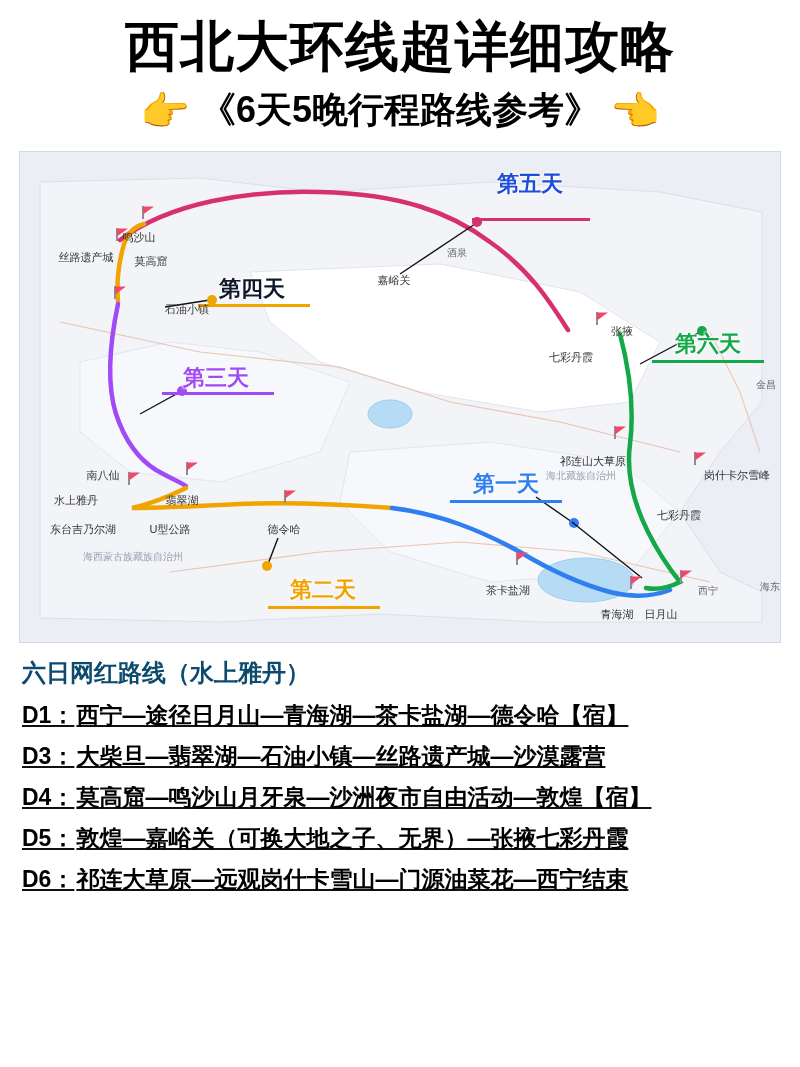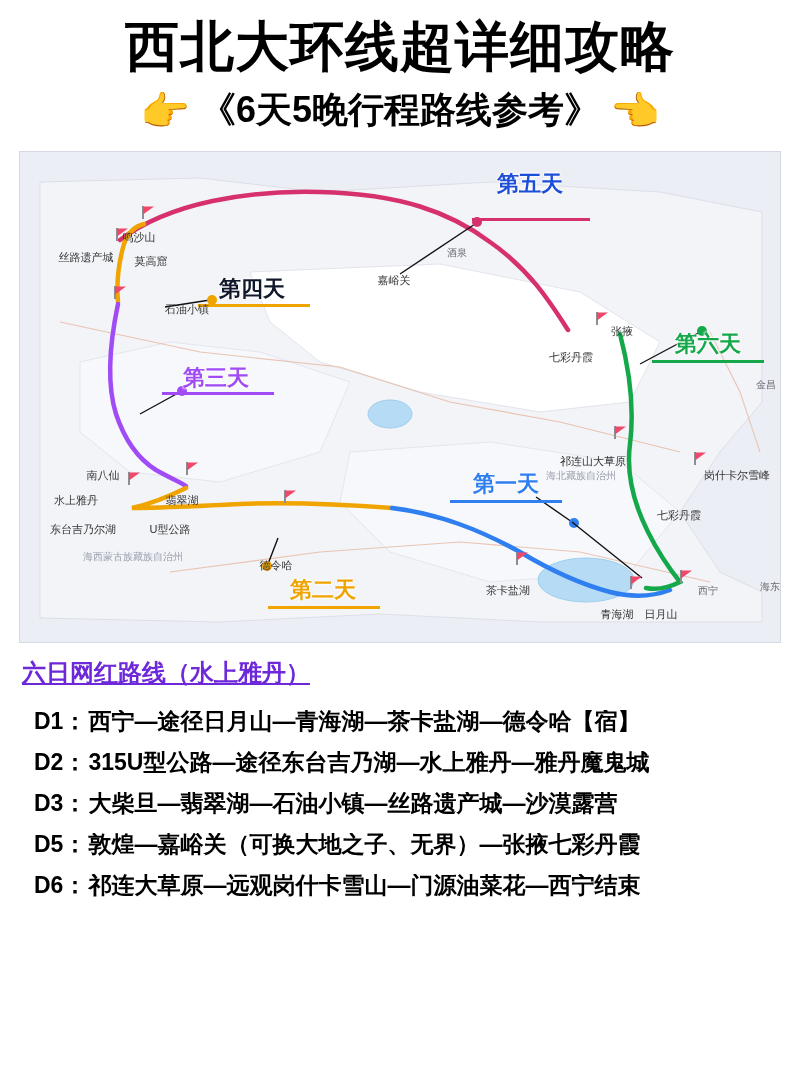--- a/index.html
+++ b/index.html
@@ -107,28 +107,28 @@
     left: 0;
     top: 0;
   }
   
   .itin {
     margin: 14px 22px 0 22px;
   }
   .itin-title {
     font-size: 24px;
     font-weight: bold;
-    color: #6d28d9;
+    color: #0c4a6e;
     margin-bottom: 6px;
-    text-decoration: underline;
   }
   .itin-list {
-    margin: 12px;
+    margin: 0;
     padding: 0;
     list-style: none;
+    text-decoration: underline;
   }
   .itin-item {
     display: flex;
     align-items: baseline;
     font-size: 23px;
     font-weight: bold;
     color: #000000;
     line-height: 1.0;
     padding: 9px 0;
     white-space: nowrap;
@@ -274,47 +274,47 @@
     <div class="map-label" style="left:551px;top:200px;">七彩丹霞</div>
     <div class="map-label sm" style="left:746px;top:228px;">金昌</div>
     <div class="map-label" style="left:573px;top:292px;margin-top:12px;">祁连山大草原</div>
     <div class="map-label" style="left:717px;top:318px;">岗什卡尔雪峰</div>
     <div class="map-label" style="left:659px;top:358px;">七彩丹霞</div>
     <div class="map-label" style="left:83px;top:318px;">南八仙</div>
     <div class="map-label" style="left:56px;top:343px;">水上雅丹</div>
     <div class="map-label" style="left:162px;top:343px;">翡翠湖</div>
     <div class="map-label" style="left:63px;top:372px;">东台吉乃尔湖</div>
     <div class="map-label" style="left:150px;top:372px;">U型公路</div>
-    <div class="map-label" style="left:256px;top:372px;margin-top:36px;">德令哈</div>
+    <div class="map-label" style="left:264px;top:372px;">德令哈</div>
     <div class="map-label" style="left:488px;top:433px;">茶卡盐湖</div>
     <div class="map-label" style="left:597px;top:457px;">青海湖</div>
     <div class="map-label" style="left:641px;top:457px;">日月山</div>
     <div class="map-label sm" style="left:688px;top:434px;">西宁</div>
     <div class="map-label sm" style="left:750px;top:430px;">海东</div>
 
     <div class="map-label prov" style="left:561px;top:319px;">海北藏族自治州</div>
     <div class="map-label prov" style="left:113px;top:400px;text-align:center;">海西蒙古族藏族自治州</div>
   </div>
 
   <div class="itin">
     <div class="itin-title">六日网红路线（水上雅丹）</div>
     <ul class="itin-list">
       <li class="itin-item">
         <span class="itin-day">D1：</span>
         <span class="itin-text">西宁—途径日月山—青海湖—茶卡盐湖—德令哈【宿】</span>
       </li>
       <li class="itin-item">
-        <span class="itin-day">D2：</span>
-        <span class="itin-text">315U型公路—途径东台吉乃湖—水上雅丹—雅丹魔鬼城</span>
-      </li>
-      <li class="itin-item">
         <span class="itin-day">D3：</span>
         <span class="itin-text">大柴旦—翡翠湖—石油小镇—丝路遗产城—沙漠露营</span>
       </li>
       <li class="itin-item">
+        <span class="itin-day">D4：</span>
+        <span class="itin-text">莫高窟—鸣沙山月牙泉—沙洲夜市自由活动—敦煌【宿】</span>
+      </li>
+      <li class="itin-item">
         <span class="itin-day">D5：</span>
         <span class="itin-text">敦煌—嘉峪关（可换大地之子、无界）—张掖七彩丹霞</span>
       </li>
       <li class="itin-item">
         <span class="itin-day">D6：</span>
         <span class="itin-text">祁连大草原—远观岗什卡雪山—门源油菜花—西宁结束</span>
       </li>
     </ul>
   </div>
 

